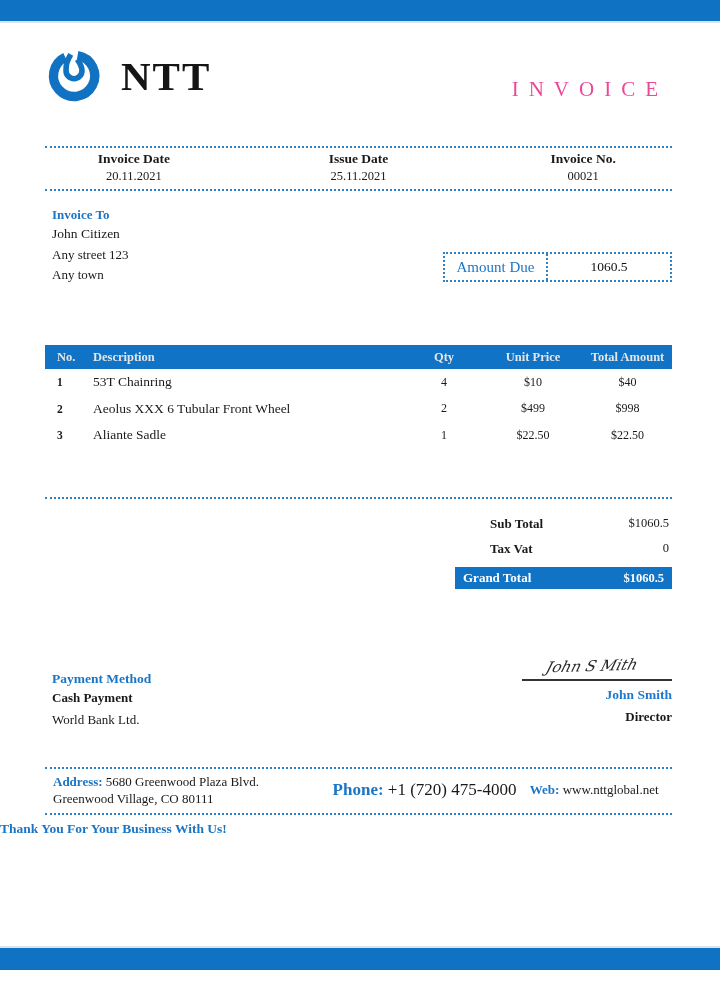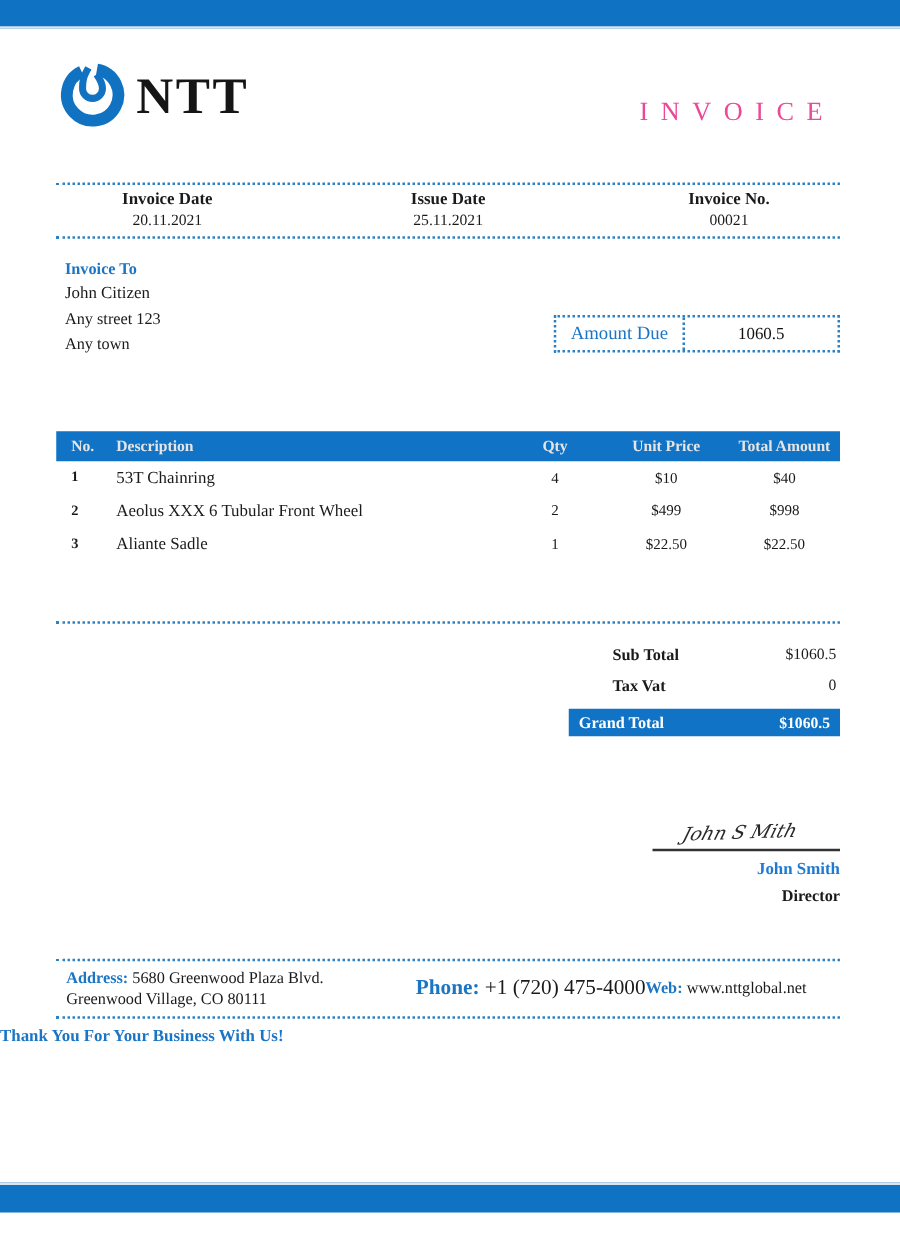--- a/index.html
+++ b/index.html
@@ -5,21 +5,21 @@
   html,body{margin:0;padding:0;background:#ffffff;}
   .page{
     position:relative;width:720px;height:1000px;overflow:hidden;background:#fff;
     font-family:"Liberation Serif","DejaVu Serif",serif;color:#1a1a1a;
   }
   
   .top-bar{position:absolute;top:0;left:0;width:720px;height:21px;background:#0f72c3;border-bottom:2px solid #d9e4ee;}
   .bottom-bar{position:absolute;top:946px;left:0;width:720px;height:22px;background:#0f72c3;border-top:2px solid #d9e4ee;}
 
   
-  .logo-wrap{position:absolute;top:44px;left:44px;display:flex;align-items:center;gap:5px;}
+  .logo-wrap{position:absolute;top:44px;left:44px;display:flex;align-items:center;gap:17px;}
   .brand-text{font-size:41px;font-weight:bold;letter-spacing:2px;color:#151515;line-height:1;}
   .invoice-title{position:absolute;top:77px;right:52px;font-size:21px;letter-spacing:10px;color:#ec4899;}
 
   
   .meta{position:absolute;top:146px;left:45px;width:627px;display:flex;
         border-top:2px dotted #2e82c4;border-bottom:2px dotted #2e82c4;padding:3px 0 5px;gap:47px;}
   .meta-cell{flex:1;text-align:center;}
   .meta-label{font-weight:bold;font-size:13.5px;}
   .meta-value{font-size:12.5px;margin-top:2px;}
 
@@ -72,21 +72,21 @@
   .sign-line{border-top:2px solid #333;width:150px;margin:4px 0 6px auto;}
   .sign-name{color:#1d7ad2;font-weight:bold;font-size:13.5px;}
   .sign-role{font-weight:bold;font-size:13px;margin-top:6px;}
 
   
   .contact{position:absolute;top:767px;left:45px;width:627px;display:flex;align-items:center;box-sizing:border-box;
            border-top:2px dotted #2e82c4;border-bottom:2px dotted #2e82c4;padding:4px 0 6px;}
   .contact-label{color:#1b75c5;font-weight:bold;}
   .contact-address{width:292px;padding-left:8px;font-size:13px;line-height:17px;box-sizing:border-box;}
   .contact-phone{flex:1;text-align:center;font-size:17px;white-space:nowrap;}
-  .contact-web{width:158px;font-size:13px;white-space:nowrap;}
+  .contact-web{width:158px;font-size:13px;white-space:nowrap;text-align:center;}
 
   .thanks{position:absolute;top:821px;left:0;width:100%;text-align:left;color:#1b75c5;font-weight:bold;font-size:13.5px;}
 </style>
 </head>
 <body>
 
 <div class="page">
 
   <div class="top-bar"></div>
 
@@ -170,20 +170,25 @@
     <div class="total-row">
       <span class="total-label">Tax Vat</span>
       <span class="total-value">0</span>
     </div>
     <div class="grand-row">
       <span>Grand Total</span>
       <span class="total-value">$1060.5</span>
     </div>
   </div>
 
+  <div class="payment">
+    <div class="payment-heading">Payment Method</div>
+    <div class="payment-line1">Cash Payment</div>
+    <div class="payment-line2">World Bank Ltd.</div>
+  </div>
 
   <div class="sign">
     <div class="sign-script">John S Mith</div>
     <div class="sign-line"></div>
     <div class="sign-name">John Smith</div>
     <div class="sign-role">Director</div>
   </div>
 
   <div class="contact">
     <div class="contact-address">

